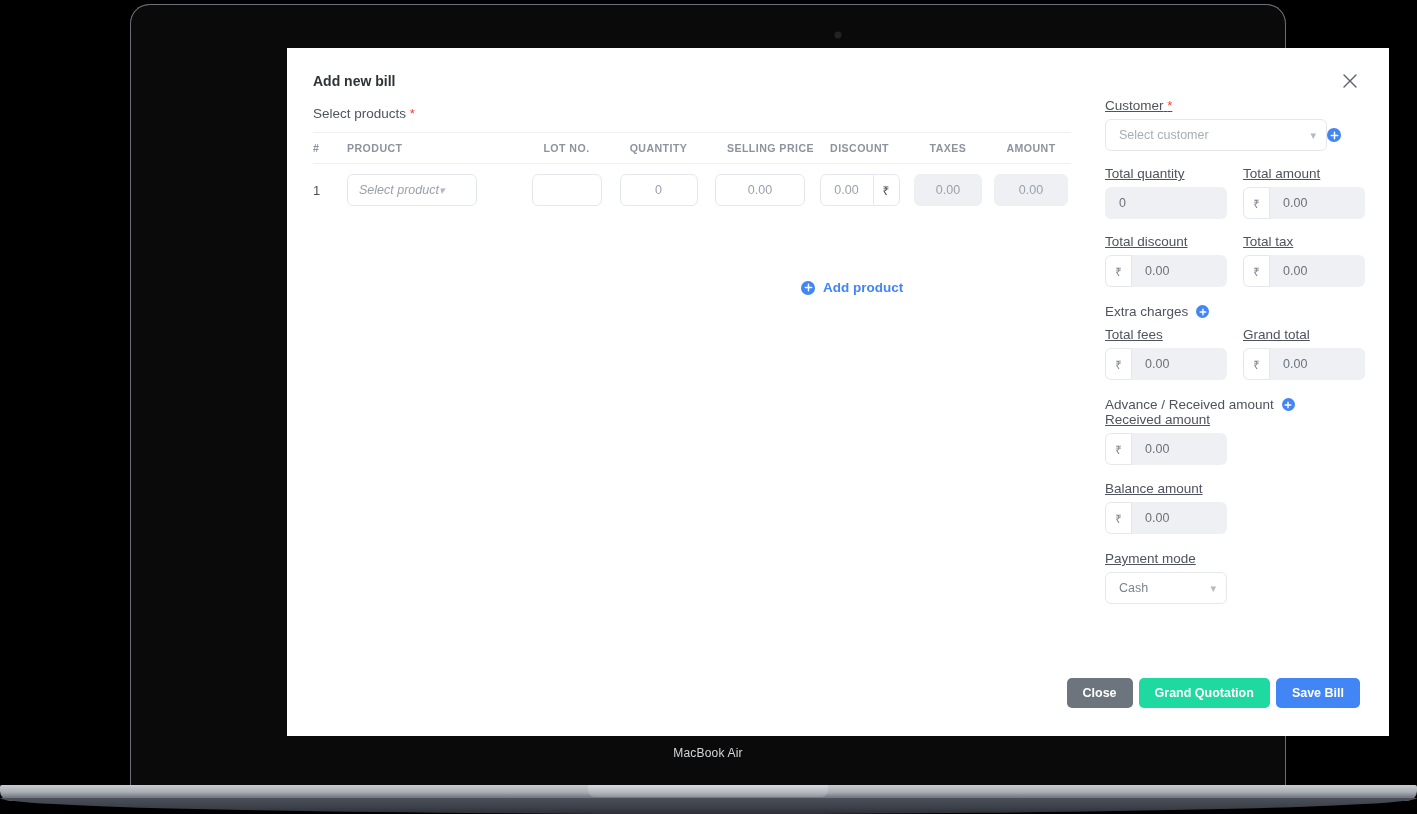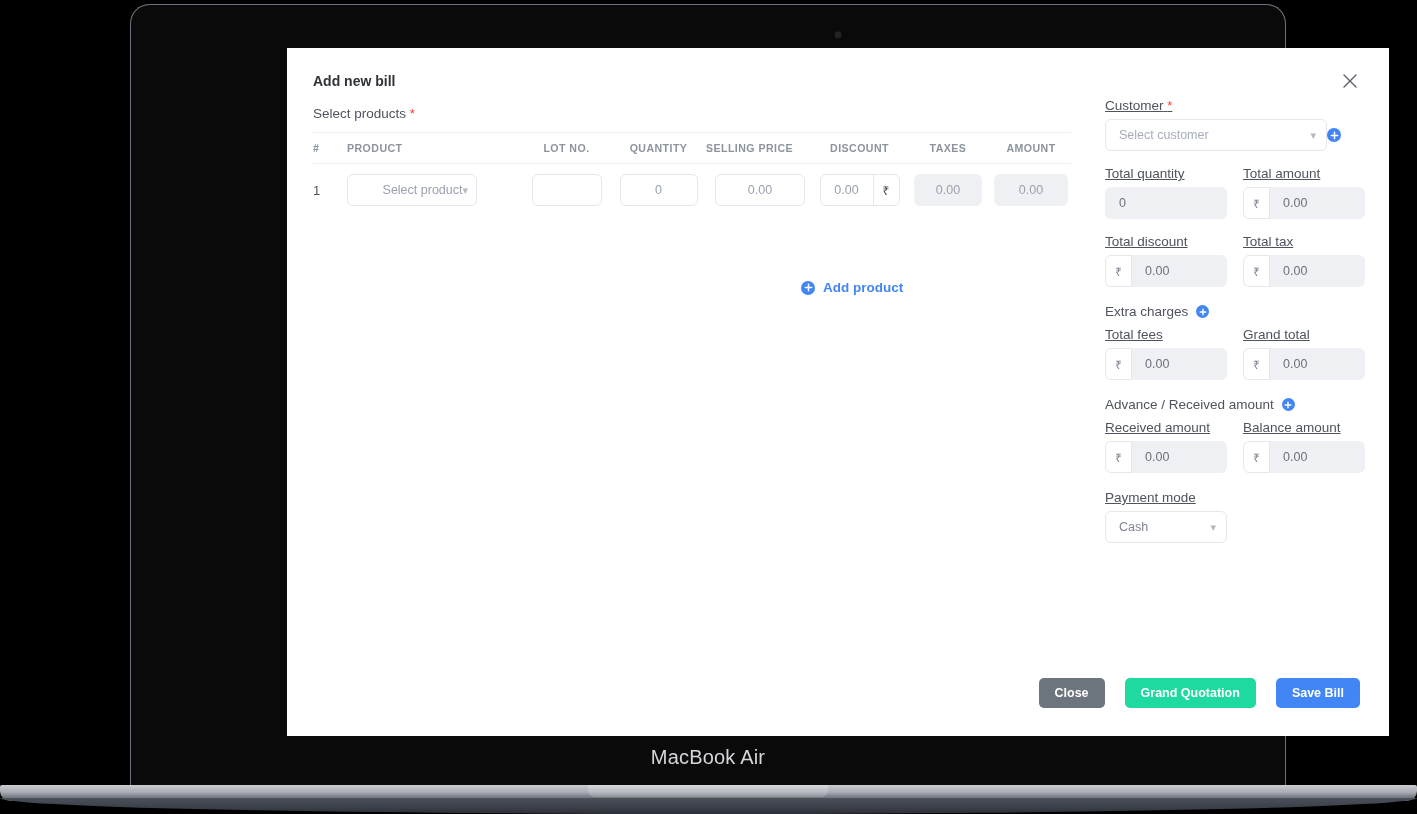--- a/index.html
+++ b/index.html
@@ -24,21 +24,21 @@
     position: absolute; left: 157px; top: 44px; width: 1102px; height: 688px;
     background: #84cc16; overflow: hidden;
   }
   #camera-dot {
     position: absolute; left: 705px; top: 28px; width: 6px; height: 6px;
     background: #232327; border-radius: 50%;
     box-shadow: 0 0 2px #3a3a40;
   }
   #lid-label {
     position: absolute; left: 0; top: 742px; width: 1156px;
-    text-align: center; color: #d4d6da; font-size: 20px; letter-spacing: .2px;
+    text-align: center; color: #d4d6da; font-size: 12px; letter-spacing: .2px;
   }
   #laptop-base {
     position: absolute; left: 0; top: 785px; width: 1417px; height: 16px;
     background: linear-gradient(180deg,#c9ccd1 0%,#a9adb4 45%,#7e838c 70%,#5a5e67 100%);
     border-radius: 2px 2px 10px 10px;
   }
   #laptop-base-shadow {
     position: absolute; left: 0; top: 798px; width: 1417px; height: 16px;
     background: linear-gradient(180deg,#4c505a 0%,#3b3f48 60%,#2c2f36 100%);
     border-radius: 0 0 50% 50%/0 0 100% 100%;
@@ -69,35 +69,35 @@
 
   
   #product-table { position: absolute; left: 26px; top: 84px; width: 758px; }
   .thead { display:flex; align-items:center; height: 32px;
     border-top:1px solid #edeff2; border-bottom:1px solid #edeff2; }
   .th { font-size: 10.6px; letter-spacing: .45px; color:#8c939e; font-weight:600; }
   .c-idx   { width: 34px; }
   .c-prod  { width: 175px; }
   .c-lot   { width: 89px; text-align:center; }
   .c-qty   { width: 95px; text-align:center; }
-  .c-sell  { width: 108px; text-align:left; }
+  .c-sell  { width: 108px; text-align:right; }
   .c-disc  { width: 91px; text-align:center; }
   .c-tax   { width: 86px; text-align:center; }
   .c-amt   { width: 80px; text-align:center; }
 
   .trow { display:flex; align-items:center; height: 52px; }
   .trow .c-idx { font-size: 13px; color:#4d525c; }
 
   .inp {
     height: 32px; border:1px solid #e4e7ec; border-radius:6px; background:#fff;
     font-size: 12.5px; color:#9aa1ad; display:flex; align-items:center;
   }
   .inp.gray { background:#eef0f3; border-color:#eef0f3; color:#9aa1ad; }
   .inp.center { justify-content:center; }
-  .sel { width:130px; padding:0 8px 0 11px; justify-content:flex-end; cursor:pointer; }
+  .sel { width:130px; padding:0 8px 0 11px; justify-content:flex-start; cursor:pointer;font-style:italic; }
   .sel .cv { color:#b3b9c3; font-size:11px; }
   .w-lot  { width: 70px; }
   .w-qty  { width: 78px; }
   .w-sell { width: 90px; }
   .w-tax  { width: 68px; }
   .w-amt  { width: 74px; }
 
   .disc-wrap { display:flex; width: 80px; height:32px;
     border:1px solid #e4e7ec; border-radius:6px; overflow:hidden; background:#fff; }
   .disc-val { flex:1; display:flex; align-items:center; justify-content:center;
@@ -145,21 +145,21 @@
 
   #payment-select {
     width:122px; height:32px; border:1px solid #e4e7ec; border-radius:6px; background:#fff;
     display:flex; align-items:center; justify-content:space-between; padding:0 10px 0 13px;
     font-size:12.5px; color:#7e848f; cursor:pointer;
   }
   #payment-select .cv { color:#b3b9c3; font-size:11px; }
 
   #footer-buttons {
     position:absolute; left:0; top:630px; width:1102px;
-    display:flex; justify-content:flex-end; gap:20px; padding-right:29px;
+    display:flex; justify-content:flex-end; gap:6px; padding-right:29px;
   }
   .btn { height:30px; padding:0 16px; border-radius:5px; border:none; cursor:pointer;
     color:#fff; font-size:12.5px; font-weight:bold;
     display:flex; align-items:center; justify-content:center; }
   .btn-close { background:#6c757d; }
   .btn-quote { background:#1ed9a0; }
   .btn-bill  { background:#4285f4;text-align:right; }
 </style>
 </head>
 <body>
@@ -331,21 +331,21 @@
 
           <div class="sec-label" style="margin-top:17px;gap:8px;">
             <span>Advance / Received amount</span>
             <span class="circ-plus sm">
               <svg width="8" height="8" viewBox="0 0 9 9">
                   <path d="M4.5 1.3V7.7M1.3 4.5H7.7" stroke="#fff" stroke-width="1.6" stroke-linecap="round"></path>
                 </svg>
             </span>
           </div>
 
-          <div class="grid2" style="margin-top:8px;">
+          <div class="grid2" style="flex-direction:column;">
             <div class="col">
               <div class="fld-label">Received amount</div>
               <div class="field-cur">
                 <span class="cur-box">₹</span>
                 <span class="cur-val">0.00</span>
               </div>
             </div>
             <div class="col">
               <div class="fld-label">Balance amount</div>
               <div class="field-cur">

